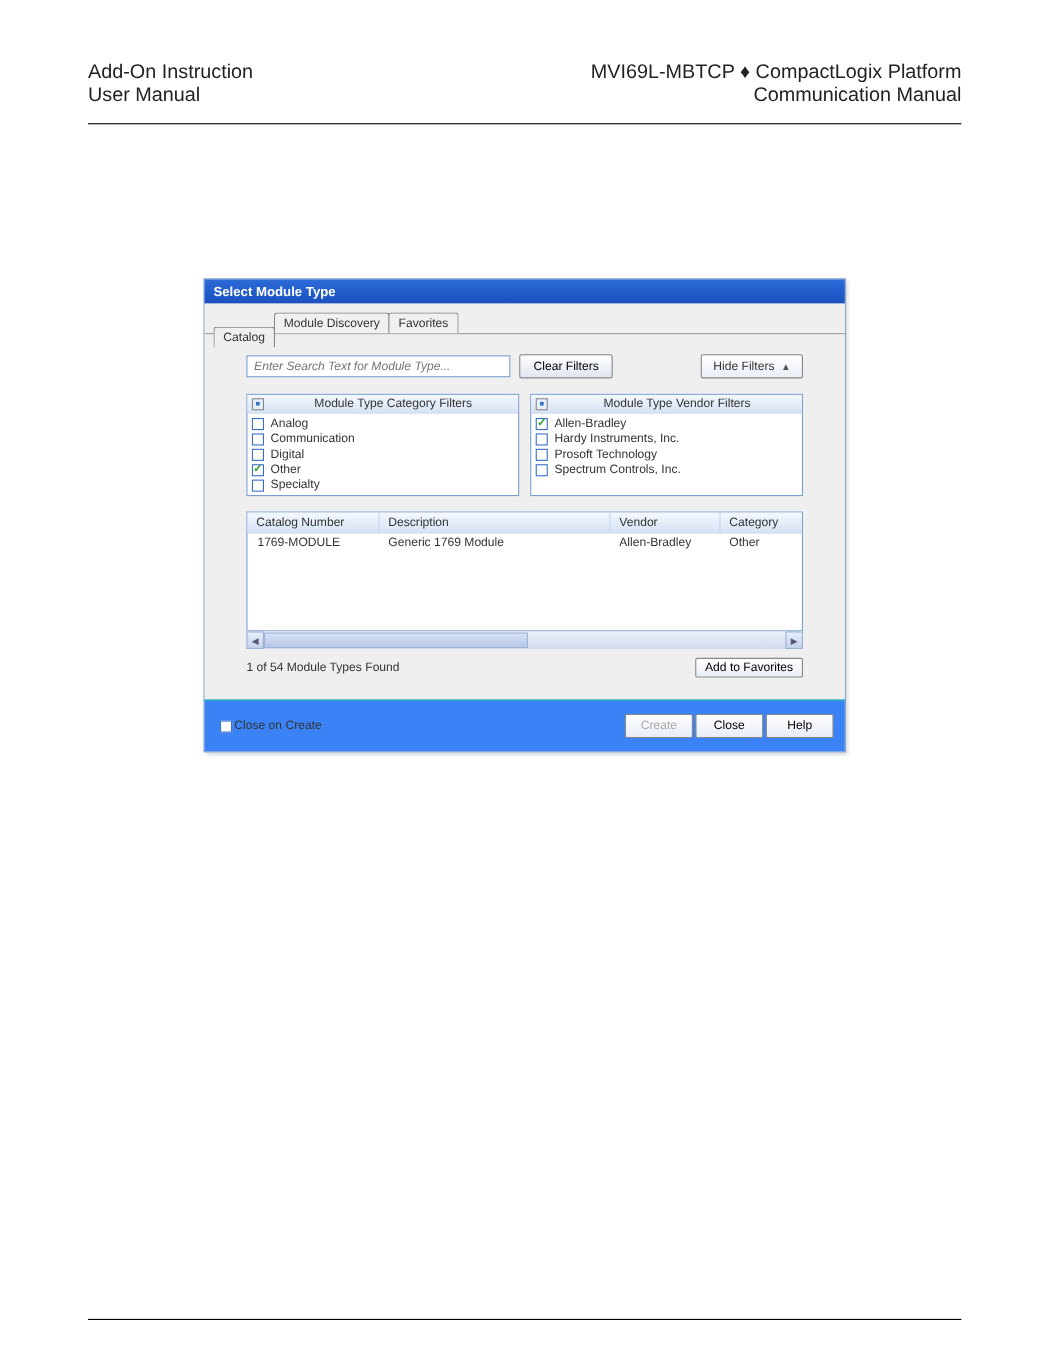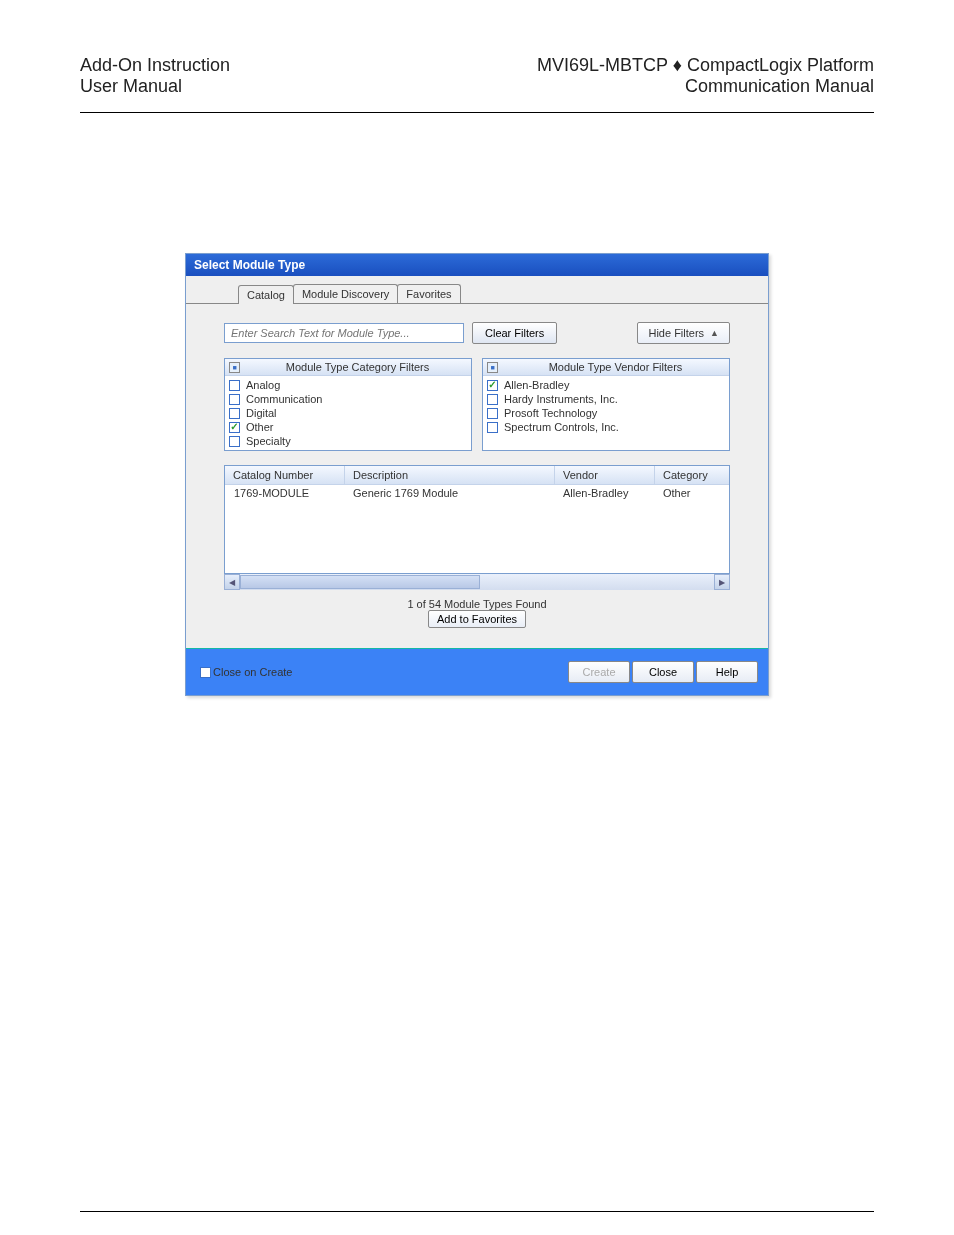--- a/index.html
+++ b/index.html
@@ -5,21 +5,21 @@
     * { box-sizing: border-box; margin: 0; padding: 0; }
     body { width: 954px; height: 1235px; font-family: Arial, sans-serif; background: #fff; }
     .page-header { display: flex; justify-content: space-between; padding: 55px 80px 10px 80px; font-size: 18px; color: #222; }
     .page-header .left { text-align: left; }
     .page-header .right { text-align: right; }
     .hr { border-top: 1px solid #000; margin: 5px 80px 0 80px; }
     .dialog { margin: 140px auto 0 auto; width: 584px; border: 1px solid #7a9ecf; background: #efefef; font-size: 11px; color: #333; box-shadow: 2px 2px 3px rgba(0,0,0,0.15); }
     .titlebar { background: linear-gradient(to bottom, #2c6bd8, #1a4fbf); color: #fff; padding: 4px 8px; font-size: 12px; font-weight: bold; }
     .tabs-row { display: flex; align-items: flex-end; padding: 8px 8px 0 8px; border-bottom: 1px solid #888; background: #efefef; }
     .tab { padding: 3px 8px; border: 1px solid #888; border-bottom: none; background: #f0f0f0; margin-right: -1px; font-size: 11px; cursor: pointer; border-top-left-radius: 3px; border-top-right-radius: 3px; }
-    .tab.active { background: #efefef; position: relative; top: 1px; margin-left: 44px; }
+    .tab.active { background: #efefef; position: relative; top: 13px; }
     .tab-body { background: #efefef; padding: 12px 10px 12px 10px; }
     .toolbar-row { display: flex; align-items: center; gap: 8px; padding: 6px 28px 14px 28px; }
     .search-input { flex: 0 0 240px; border: 1px solid #7a9ecf; padding: 2px 6px; font-style: italic; color: #888; background: #fff; height: 20px; font-size: 11px; }
     .btn { border: 1px solid #888; background: linear-gradient(to bottom,#fff,#dfe6f2); padding: 2px 12px; font-size: 11px; cursor: pointer; border-radius: 2px; height: 22px; }
     .hide-filters { margin-left: auto; display: flex; align-items: center; gap: 6px; border: 1px solid #888; background: linear-gradient(to bottom,#fff,#e9eef7); padding: 2px 10px; height: 22px; cursor: pointer; border-radius: 2px;}
     .chevron { font-size: 9px; color: #555; }
     .filters-row { display: flex; gap: 10px; padding: 0 28px 10px 28px; }
     .filter-box { flex: 1; border: 1px solid #7a9ecf; background: #fff; }
     .filter-hdr { display: flex; align-items: center; background: linear-gradient(to bottom, #f4f8ff, #d6e2f4); padding: 2px 0 2px 4px; border-bottom: 1px solid #c4d3ea; }
     .filter-hdr .hdr-label { flex: 1; text-align: center; font-size: 11px; color: #333; }
@@ -36,21 +36,21 @@
     .col-desc { flex: 0 0 210px; }
     .col-vendor { flex: 0 0 100px; }
     .col-categ { flex: 1; border-right: none !important; }
     .grid-body { height: 88px; }
     .grid-row { display: flex; }
     .grid-row div { padding: 2px 8px; font-size: 11px; color: #333; }
     .hscroll { margin: 0 28px 6px 28px; display: flex; align-items: center; background: linear-gradient(to bottom,#eaf0fb,#d3ddef); height: 16px; }
     .hs-btn { width: 16px; height: 16px; background: linear-gradient(to bottom,#e6eefb,#c4d3ea); border: 1px solid #9ab0d6; display:flex; align-items:center; justify-content:center; cursor:pointer;}
     .hs-track { flex: 1; display:flex; }
     .hs-thumb { width: 240px; height: 14px; background: linear-gradient(to bottom,#d4e0f5,#b8c8e6); border: 1px solid #9ab0d6; margin: 0; }
-    .status-row { display: flex; justify-content: flex-start; align-items: center; padding: 2px 28px 8px 28px; flex-direction: column; }
+    .status-row { display: flex; justify-content: space-between; align-items: center; padding: 2px 28px 8px 28px; }
     .link-btn { border: 1px solid #888; background: linear-gradient(to bottom,#fff,#e9eef7); padding: 2px 8px; font-size: 11px; cursor: pointer; border-radius: 2px;}
     .bottom-row { display: flex; align-items: center; gap: 2px; padding: 12px 10px 12px 14px; border-top: 1px solid #14b8a6; background: #3b82f6; }
     .footbtn { width: 62px; height: 22px; border: 1px solid #888; background: linear-gradient(to bottom,#fff,#e7ecf5); font-size: 11px; cursor: pointer; border-radius: 2px;}
     .footbtn.disabled { color: #aaa; }
     .page-footer { border-top: 1px solid #000; margin: 515px 80px 0 80px; }
   </style>
 </head>
 <body>
 
 <div class="page-header">

